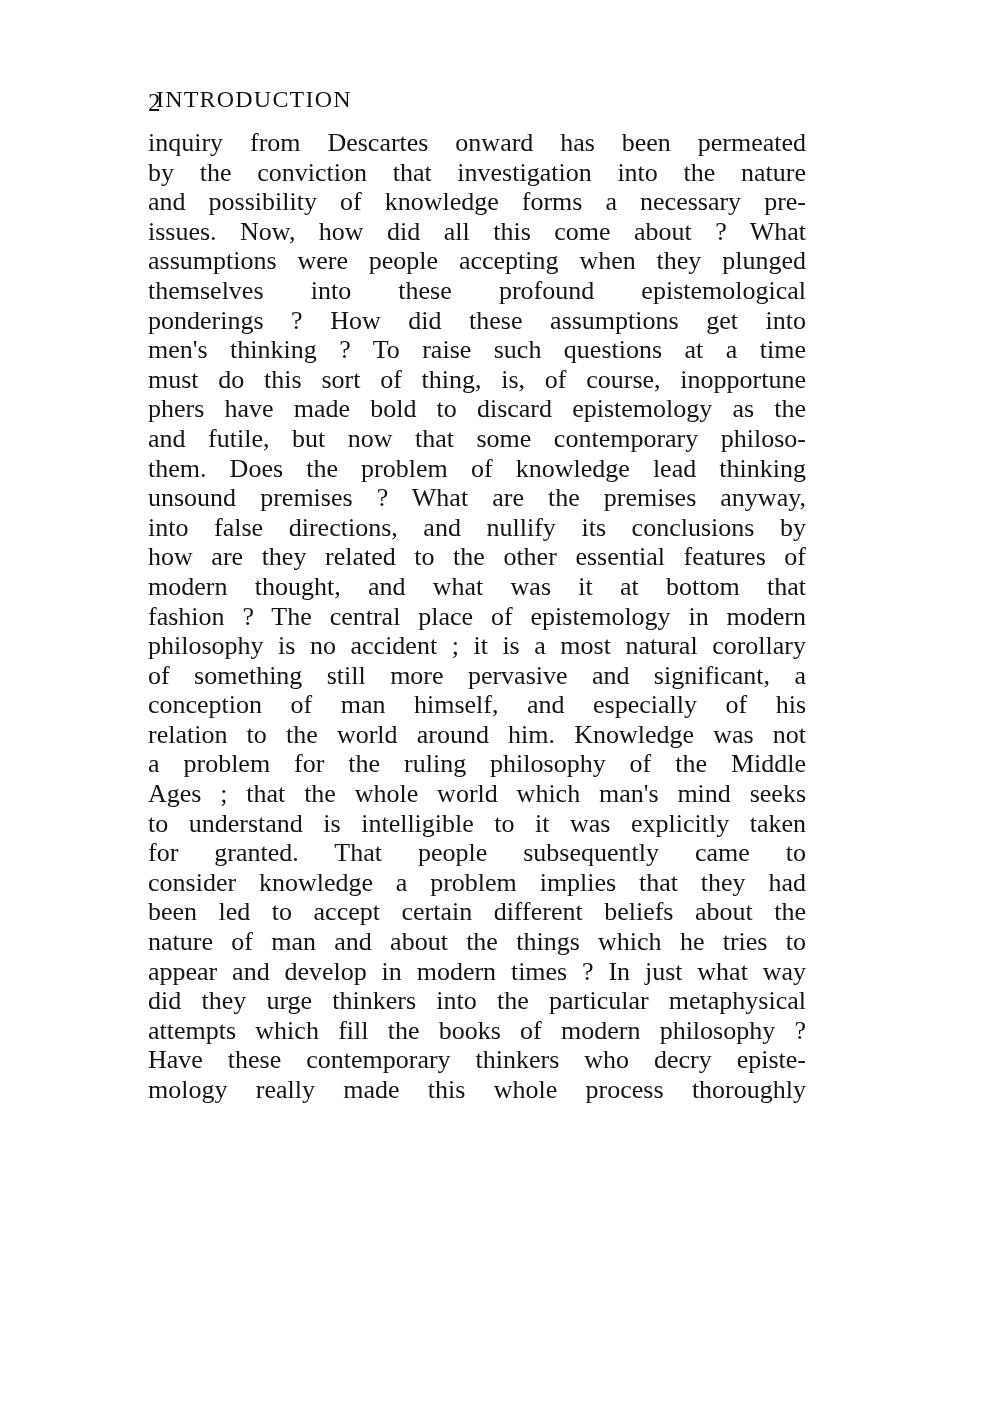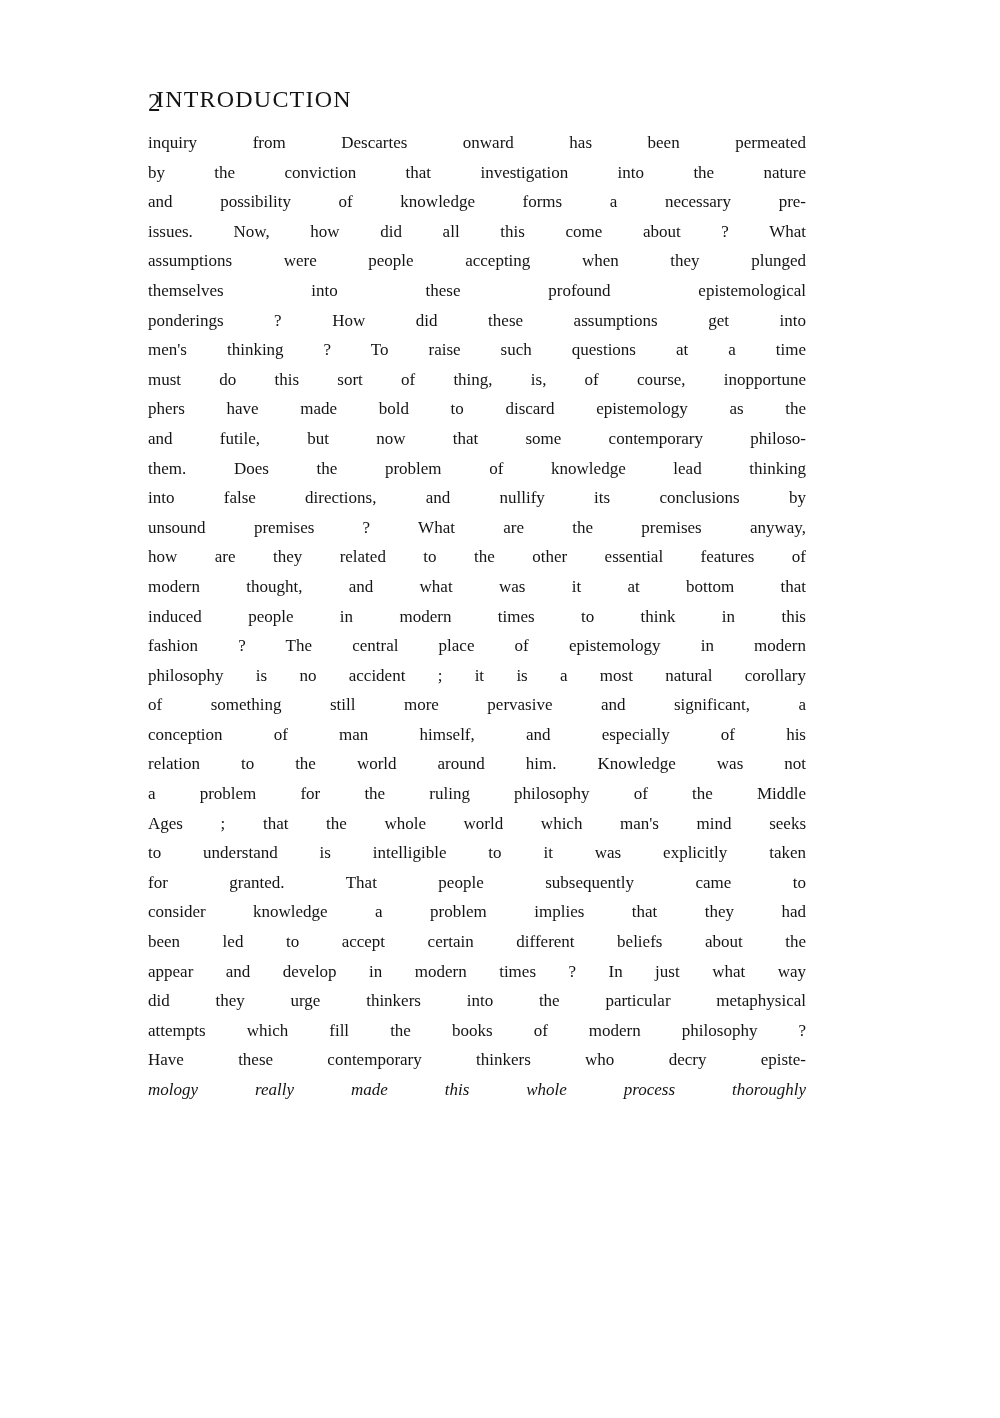--- a/index.html
+++ b/index.html
@@ -51,29 +51,28 @@
     .body-text {
       position: absolute;
       left: 148px;
       top: 128px;
       width: 658px;
     }
     .line {
       display: block;
       height: 29.6px;
       line-height: 29.6px;
-      font-size: 17px;
+      font-size: 26px;
       text-align: justify;
       text-align-last: justify;
       white-space: nowrap;
       overflow: visible;
     }
     .line.last {
       text-align-last: justify;
-      font-style: italic;
     }
   </style>
 </head>
 <body>
 
 <div class="page">
   <div class="running-head">
     <span class="page-number">2</span>
     <span class="running-title">INTRODUCTION</span>
   </div>
@@ -84,35 +83,35 @@
     <span class="line">and possibility of knowledge forms a necessary pre-</span>
     <span class="line">issues.  Now, how did all this come about ?  What</span>
     <span class="line">assumptions were people accepting when they plunged</span>
     <span class="line">themselves into these profound epistemological</span>
     <span class="line">ponderings ?  How did these assumptions get into</span>
     <span class="line">men's thinking ?  To raise such questions at a time</span>
     <span class="line">must do this sort of thing, is, of course, inopportune</span>
     <span class="line">phers have made bold to discard epistemology as the</span>
     <span class="line">and futile, but now that some contemporary philoso-</span>
     <span class="line">them.  Does the problem of knowledge lead thinking</span>
+    <span class="line">unsound premises ?  What are the premises anyway,</span>
     <span class="line">into false directions, and nullify its conclusions by</span>
-    <span class="line">unsound premises ?  What are the premises anyway,</span>
     <span class="line">how are they related to the other essential features of</span>
     <span class="line">modern thought, and what was it at bottom that</span>
-    <span class="line">induced people in modern times to think in this</span>
     <span class="line">fashion ?  The central place of epistemology in modern</span>
     <span class="line">philosophy is no accident ;  it is a most natural corollary</span>
     <span class="line">of something still more pervasive and significant, a</span>
     <span class="line">conception of man himself, and especially of his</span>
     <span class="line">relation to the world around him.  Knowledge was not</span>
     <span class="line">a problem for the ruling philosophy of the Middle</span>
     <span class="line">Ages ;  that the whole world which man's mind seeks</span>
     <span class="line">to understand is intelligible to it was explicitly taken</span>
     <span class="line">for granted.  That people subsequently came to</span>
     <span class="line">consider knowledge a problem implies that they had</span>
     <span class="line">been led to accept certain different beliefs about the</span>
+    <span class="line">nature of man and about the things which he tries to</span>
     <span class="line">appear and develop in modern times ?  In just what way</span>
     <span class="line">did they urge thinkers into the particular metaphysical</span>
     <span class="line">attempts which fill the books of modern philosophy ?</span>
     <span class="line">Have these contemporary thinkers who decry episte-</span>
     <span class="line last">mology really made this whole process thoroughly</span>
   </div>
 </div>
 
 </body></html>

